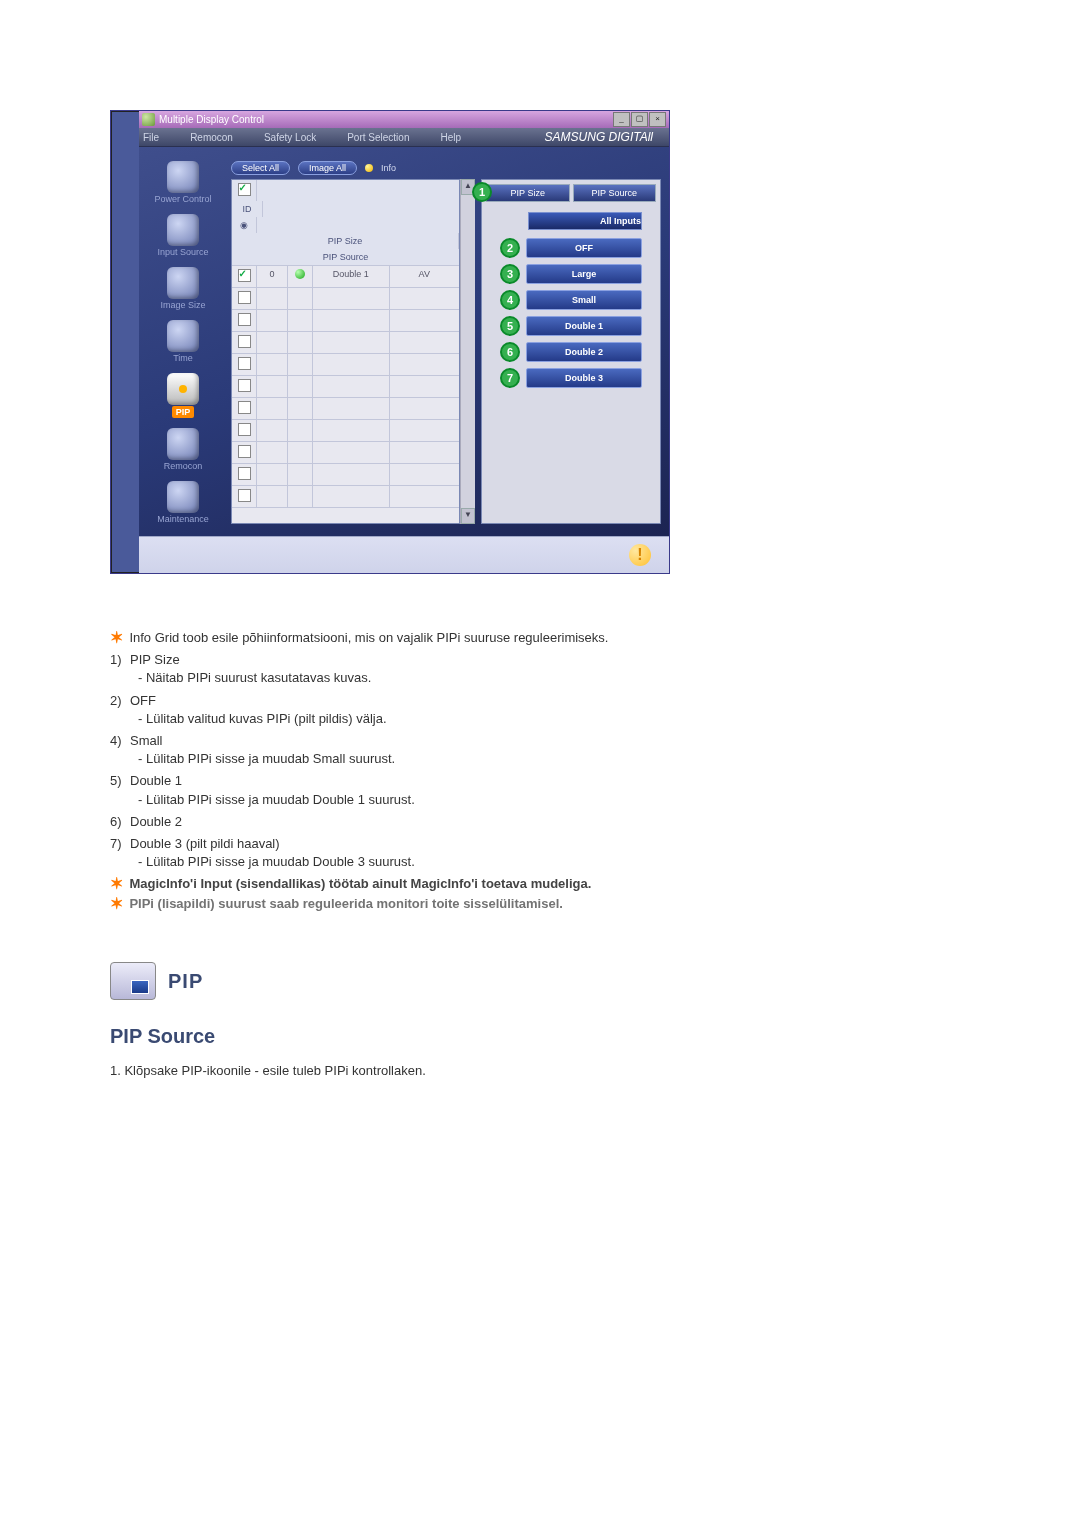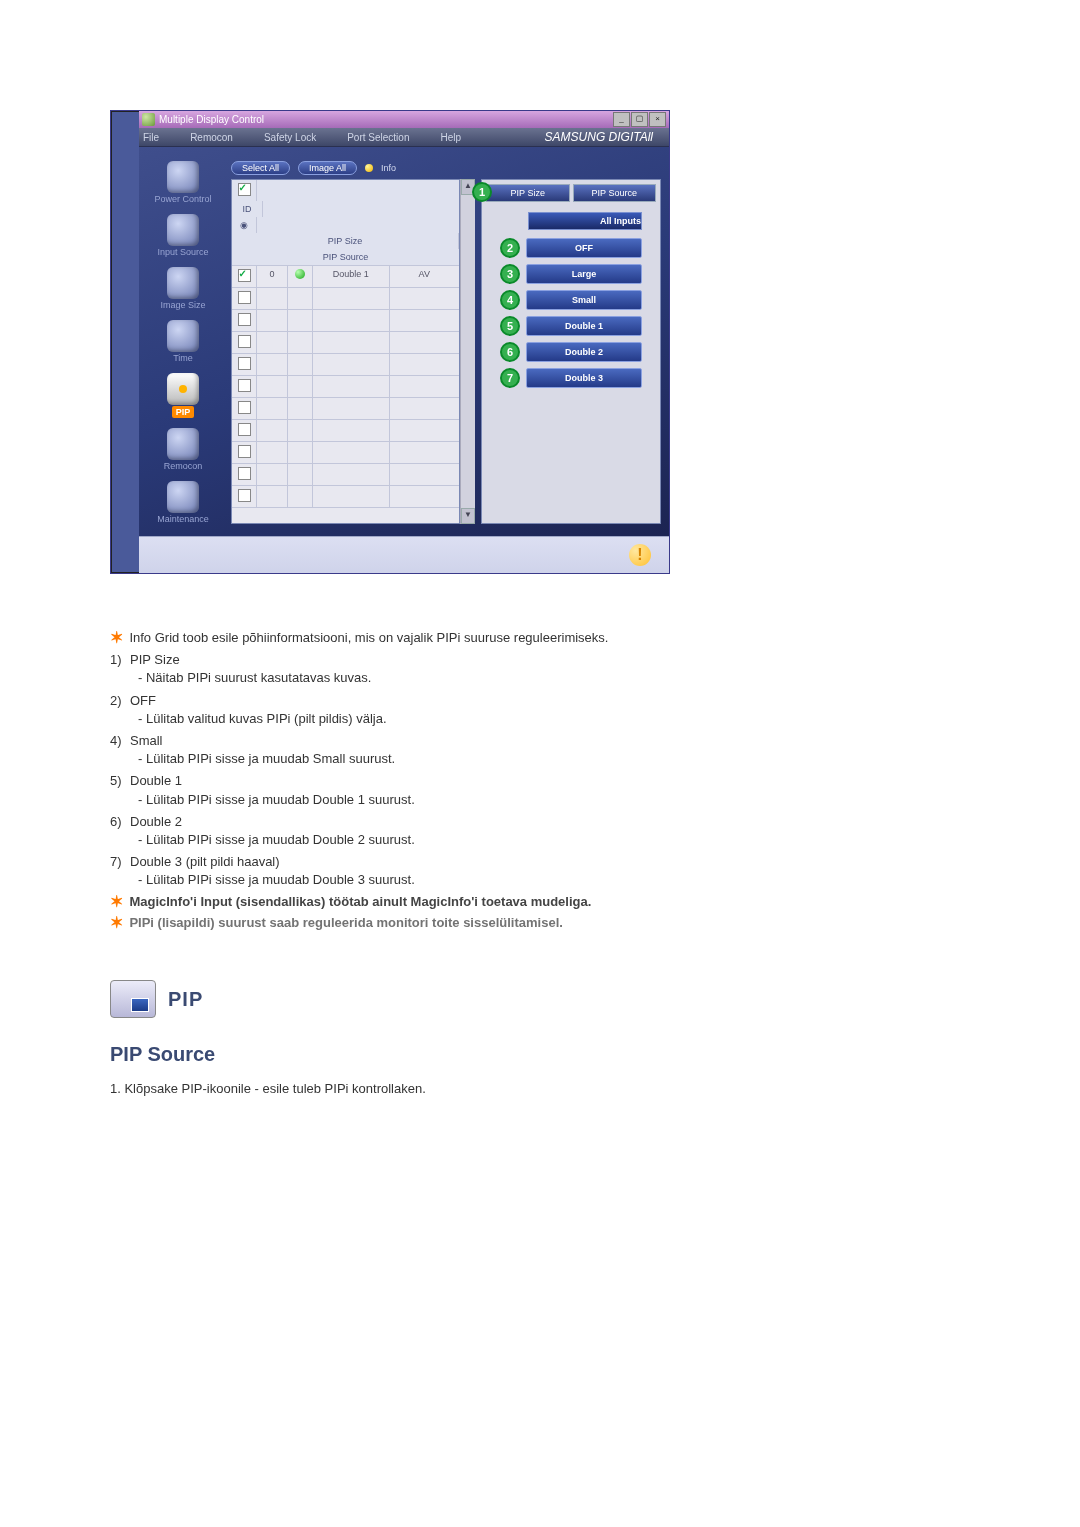--- a/index.html
+++ b/index.html
@@ -508,21 +508,20 @@
       <div><span class="idx">2)</span><span>OFF</span>
         <div class="sub">- Lülitab valitud kuvas PIPi (pilt pildis) välja.</div>
       </div>
       <div><span class="idx">4)</span><span>Small</span>
         <div class="sub">- Lülitab PIPi sisse ja muudab Small suurust.</div>
       </div>
       <div><span class="idx">5)</span><span>Double 1</span>
         <div class="sub">- Lülitab PIPi sisse ja muudab Double 1 suurust.</div>
       </div>
       <div><span class="idx">6)</span><span>Double 2</span>
-        <div class="sub">- Lülitab PIPi sisse ja muudab Double 2 suurust.</div>
       </div>
       <div><span class="idx">7)</span><span>Double 3 (pilt pildi haaval)</span>
         <div class="sub">- Lülitab PIPi sisse ja muudab Double 3 suurust.</div>
       </div>
     </div>
 
     <div class="star-line">
       <span class="star">✶</span>
       <span style="font-weight:600;color:#444">MagicInfo'i Input (sisendallikas) töötab ainult MagicInfo'i toetava mudeliga.</span>
     </div>

